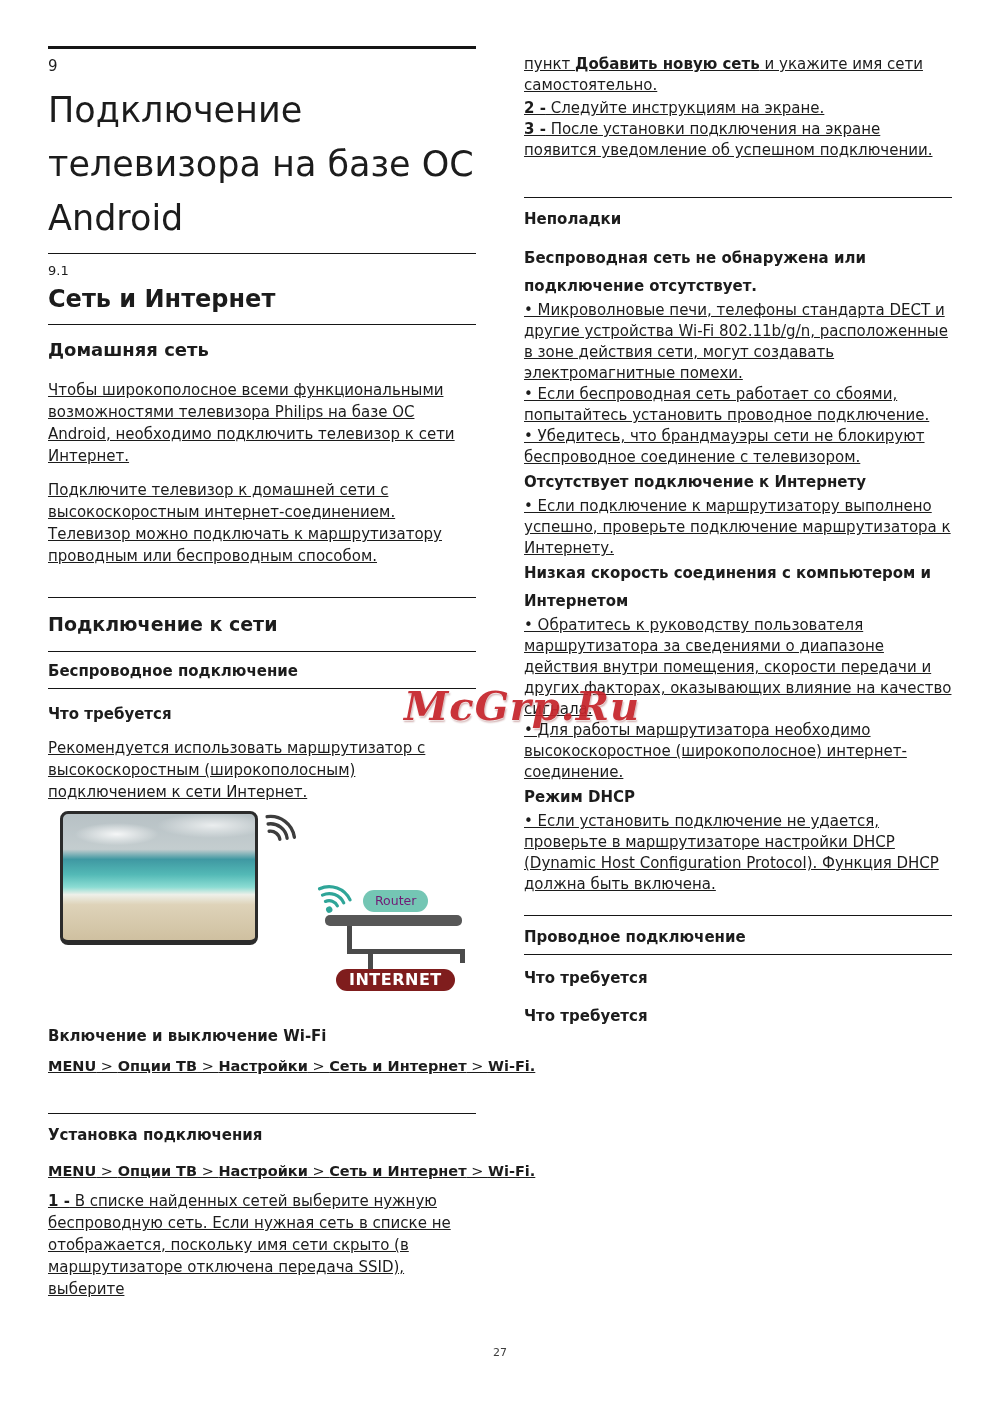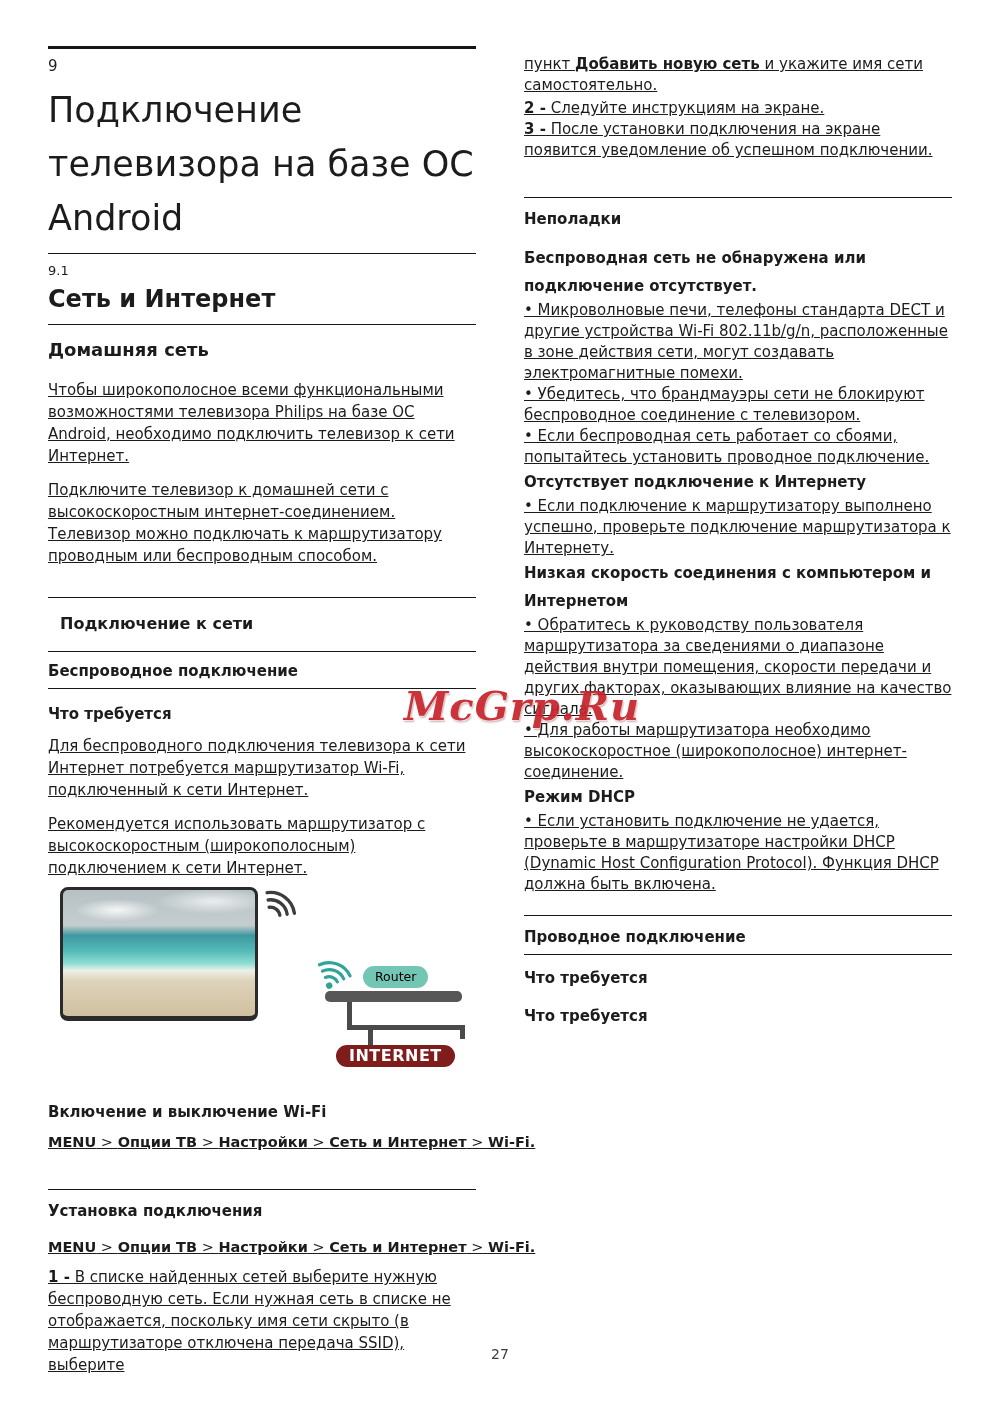--- a/index.html
+++ b/index.html
@@ -17,21 +17,21 @@
 
   p { margin:0; font-size:15px;text-decoration:underline; }
   .col-left  p { line-height:22px; }
   .col-right p { line-height:21px; }
 
   .chapter-num  { font-size:15px; line-height:22px; margin-top:6px; }
   .chapter-title{ font-size:35px; line-height:54px; font-weight:normal; margin:6px 0 0 0; }
   .section-num  { font-size:13px; line-height:22px; margin-top:6px; }
   .section-title{ font-size:24px; line-height:34px; font-weight:bold; margin:0; }
   .h18 { font-size:18px; line-height:26px; font-weight:bold; margin:12px 0 0 0; }
-  .h19 { font-size:16px; line-height:28px; font-weight:bold; margin:12px 0 0 12px; }
+  .h19 { font-size:19px; line-height:28px; font-weight:bold; margin:12px 0 0 0; }
   .h4  { font-size:15px; line-height:22px; font-weight:bold; }
   .r-head { font-size:15px; line-height:28px; font-weight:bold; }
 
   .mt2{margin-top:2px}.mt6{margin-top:6px}.mt8{margin-top:8px}
   .mt10{margin-top:10px}.mt12{margin-top:12px}.mt13{margin-top:13px}.mt14{margin-top:14px}
   .mt16{margin-top:16px}.mt20{margin-top:20px}.mt30{margin-top:30px}.mt36{margin-top:36px}
   .mt46{margin-top:46px}.mt54{margin-top:54px}
 
   .menu { white-space:nowrap; font-size:14.5px; }
   .menu b { font-weight:bold; }
@@ -45,21 +45,21 @@
       radial-gradient(ellipse 60px 16px at 28% 16%, rgba(255,255,255,.85), rgba(255,255,255,0) 70%),
       radial-gradient(ellipse 80px 18px at 78% 9%,  rgba(255,255,255,.7),  rgba(255,255,255,0) 70%),
       linear-gradient(180deg,
         #b7c1c5 0%, #c4cdcf 28%, #3f98a2 36%, #53b9b6 48%,
         #8bdcd3 58%, #eef0e9 64%, #ded3b9 72%, #cfc0a0 100%);
   }
   .waves-dark { position:absolute; left:214px; top:-8px; width:42px; height:42px; transform:rotate(-8deg); }
   .wifi-teal  { position:absolute; left:268px; top:60px; width:40px; height:40px; transform:rotate(-25deg); }
   .router-pill {
     position:absolute; left:315px; top:79px; padding:3px 12px;
-    background:#74c6b4; color:#000000; font-size:12.5px; line-height:16px;
+    background:#74c6b4; color:#701a75; font-size:12.5px; line-height:16px;
     border-radius:11px;
   }
   .router-bar { position:absolute; left:277px; top:104px; width:137px; height:11px; background:#575757; border-radius:5px; }
   .cable { position:absolute; background:#4a4a4a; }
   .cable-v1 { left:299px; top:115px; width:5px; height:28px; }
   .cable-h  { left:299px; top:138px; width:118px; height:5px; }
   .cable-hook { left:412px; top:138px; width:5px; height:14px; }
   .cable-v2 { left:320px; top:143px; width:5px; height:16px; }
   .internet-pill {
     position:absolute; left:288px; top:158px; padding:4px 13px;
@@ -69,21 +69,21 @@
 
   .watermark {
     position:absolute; left:404px; top:682px; width:230px; z-index:5;
     font-family:"DejaVu Serif","Liberation Serif",serif;
     font-style:italic; font-weight:bold; font-size:40px; line-height:48px;
     color:#c5242b; opacity:.93; letter-spacing:1px;
     text-shadow:0 1px 0 rgba(255,255,255,.55), 1px 2px 2px rgba(110,0,0,.35);
   }
   .page-number {
     position:absolute; left:0; right:0; top:1346px; text-align:center;
-    font-size:14px; color:#3c3c3c;
+    font-size:11px; color:#3c3c3c;
   }
 </style>
 </head>
 <body>
 
 <div class="page">
 
   <div class="col col-left">
     <div class="rule thick mt46"></div>
     <div class="chapter-num">9</div>
@@ -96,21 +96,20 @@
     <div class="h18">Домашняя сеть</div>
     <p class="mt16">Чтобы широкополосное всеми функциональными возможностями телевизора Philips на базе ОС Android, необходимо подключить телевизор к сети Интернет.</p>
     <p class="mt12">Подключите телевизор к домашней сети с высокоскоростным интернет-соединением. Телевизор можно подключать к маршрутизатору проводным или беспроводным способом.</p>
 
     <div class="rule mt30"></div>
     <div class="h19">Подключение к сети</div>
     <div class="rule mt13"></div>
     <div class="h4 mt8">Беспроводное подключение</div>
     <div class="rule mt6"></div>
     <div class="h4 mt14">Что требуется</div>
-    <p class="mt10">Для беспроводного подключения телевизора к сети Интернет потребуется маршрутизатор Wi-Fi, подключенный к сети Интернет.</p>
     <p class="mt12">Рекомендуется использовать маршрутизатор с высокоскоростным (широкополосным) подключением к сети Интернет.</p>
 
     <div class="figure">
       <div class="tv"></div>
       <svg class="waves-dark" viewBox="0 0 40 40">
         <g fill="none" stroke="#3d3d3d" stroke-width="3.2" stroke-linecap="round">
           <path d="M6 25 A9 9 0 0 1 15 34"></path>
           <path d="M6 18 A16 16 0 0 1 22 34"></path>
           <path d="M6 11 A23 23 0 0 1 29 34"></path>
         </g>
@@ -144,22 +143,22 @@
   <div class="col col-right">
     <p class="mt54"><span>пункт </span><b>Добавить новую сеть</b><span> и укажите имя сети самостоятельно.</span></p>
     <p class="mt2"><b>2 -</b><span> Следуйте инструкциям на экране.</span></p>
     <p><b>3 -</b><span> После установки подключения на экране появится уведомление об успешном подключении.</span></p>
 
     <div class="rule mt36"></div>
     <div class="h4 mt10">Неполадки</div>
 
     <div class="r-head mt14">Беспроводная сеть не обнаружена или подключение отсутствует.</div>
     <p>• Микроволновые печи, телефоны стандарта DECT и другие устройства Wi-Fi 802.11b/g/n, расположенные в зоне действия сети, могут создавать электромагнитные помехи.</p>
+    <p>• Если беспроводная сеть работает со сбоями, попытайтесь установить проводное подключение.</p>
     <p>• Убедитесь, что брандмауэры сети не блокируют беспроводное соединение с телевизором.</p>
-    <p>• Если беспроводная сеть работает со сбоями, попытайтесь установить проводное подключение.</p>
     <div class="r-head">Отсутствует подключение к Интернету</div>
     <p>• Если подключение к маршрутизатору выполнено успешно, проверьте подключение маршрутизатора к Интернету.</p>
     <div class="r-head">Низкая скорость соединения с компьютером и Интернетом</div>
     <p>• Обратитесь к руководству пользователя маршрутизатора за сведениями о диапазоне действия внутри помещения, скорости передачи и других факторах, оказывающих влияние на качество сигнала.</p>
     <p>• Для работы маршрутизатора необходимо высокоскоростное (широкополосное) интернет-соединение.</p>
     <div class="r-head">Режим DHCP</div>
     <p>• Если установить подключение не удается, проверьте в маршрутизаторе настройки DHCP (Dynamic Host Configuration Protocol). Функция DHCP должна быть включена.</p>
 
     <div class="rule mt20"></div>
     <div class="h4 mt10">Проводное подключение</div>

